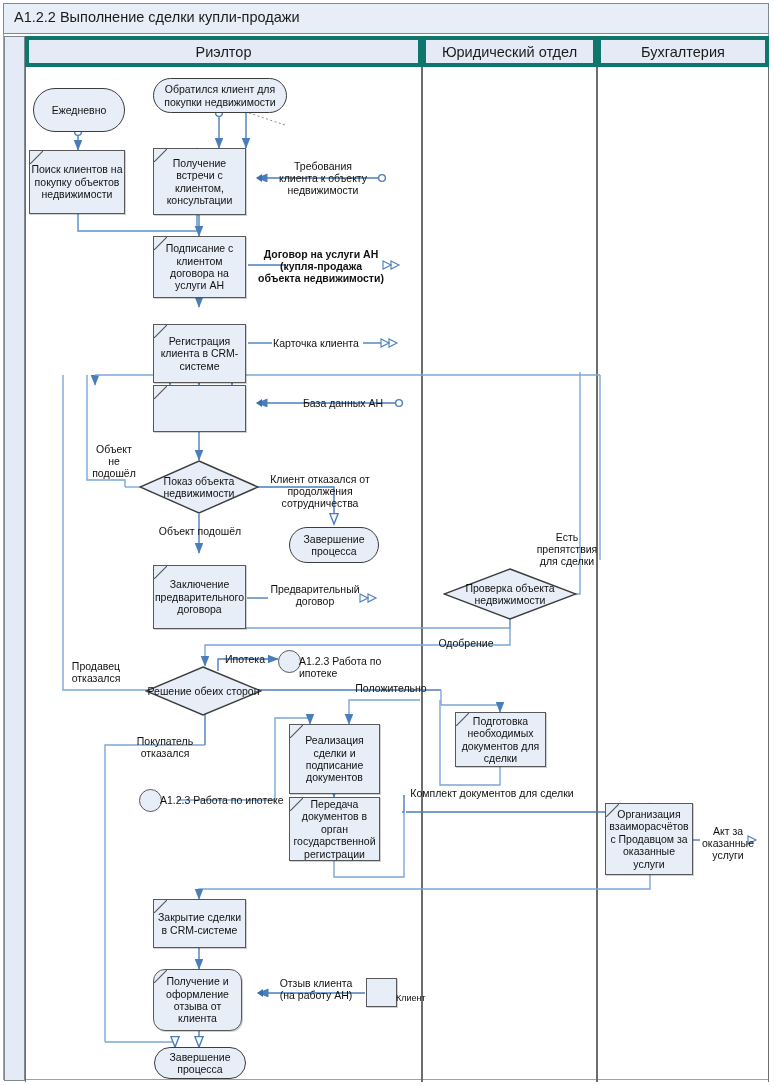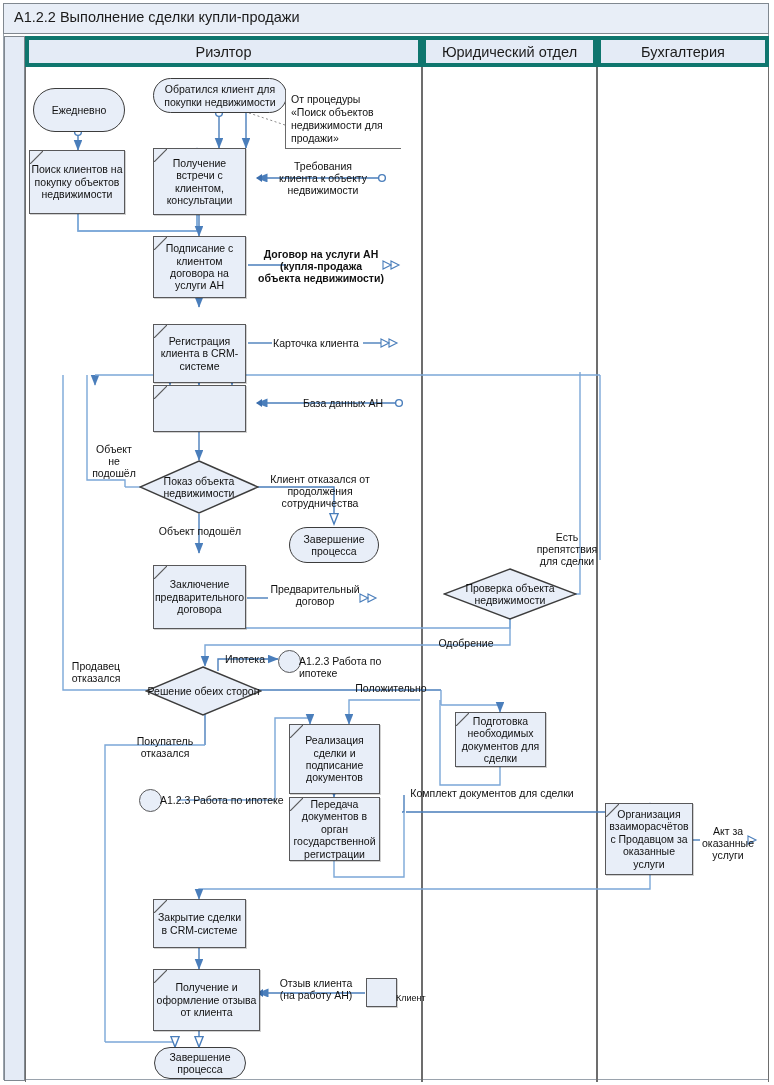--- a/index.html
+++ b/index.html
@@ -291,35 +291,34 @@
     <span>Организация взаиморасчётов с Продавцом за оказанные услуги</span>
   </div>
 
   <div class="node proc" style="left:153px;top:899px;width:93px;height:49px;">
     <svg class="corner" viewBox="0 0 13 13">
         <path d="M0,13 L13,0" stroke="#58585a" stroke-width="1.2" fill="none"></path>
       </svg>
     <span>Закрытие сделки в CRM-системе</span>
   </div>
 
-  <div class="node proc" style="left:153px;top:969px;width:107px;height:62px;">
+  <div class="node proc" style="left:153px;top:969px;width:89px;height:62px;border-radius:12px;">
     <svg class="corner" viewBox="0 0 13 13">
         <path d="M0,13 L13,0" stroke="#58585a" stroke-width="1.2" fill="none"></path>
       </svg>
     <span>Получение и оформление отзыва от клиента</span>
   </div>
 
   <div class="node term" style="left:154px;top:1047px;width:92px;height:32px;border-radius:16px;">
     <span>Завершение процесса</span>
   </div>
 
   <div class="extbox" style="left:366px;top:978px;width:29px;height:27px;"></div>
   <div class="lbl sm" style="left:396px;top:993px;width:44px;text-align:left;">Клиент</div>
 
-  <div class="note" style="left:285px;top:90px;width:116px;">От процедуры «Поиск объектов недвижимости для продажи»</div>
 
   <div class="lbl" style="left:262px;top:160px;width:122px;">Требования
 клиента к объекту
 недвижимости</div>
   <div class="lbl" style="left:254px;top:248px;width:134px;font-weight:bold;">Договор на услуги АН
 (купля-продажа
 объекта недвижимости)</div>
   <div class="lbl" style="left:268px;top:337px;width:96px;">Карточка клиента</div>
   <div class="lbl" style="left:288px;top:397px;width:110px;">База данных АН</div>
   <div class="lbl" style="left:83px;top:443px;width:62px;">Объект

